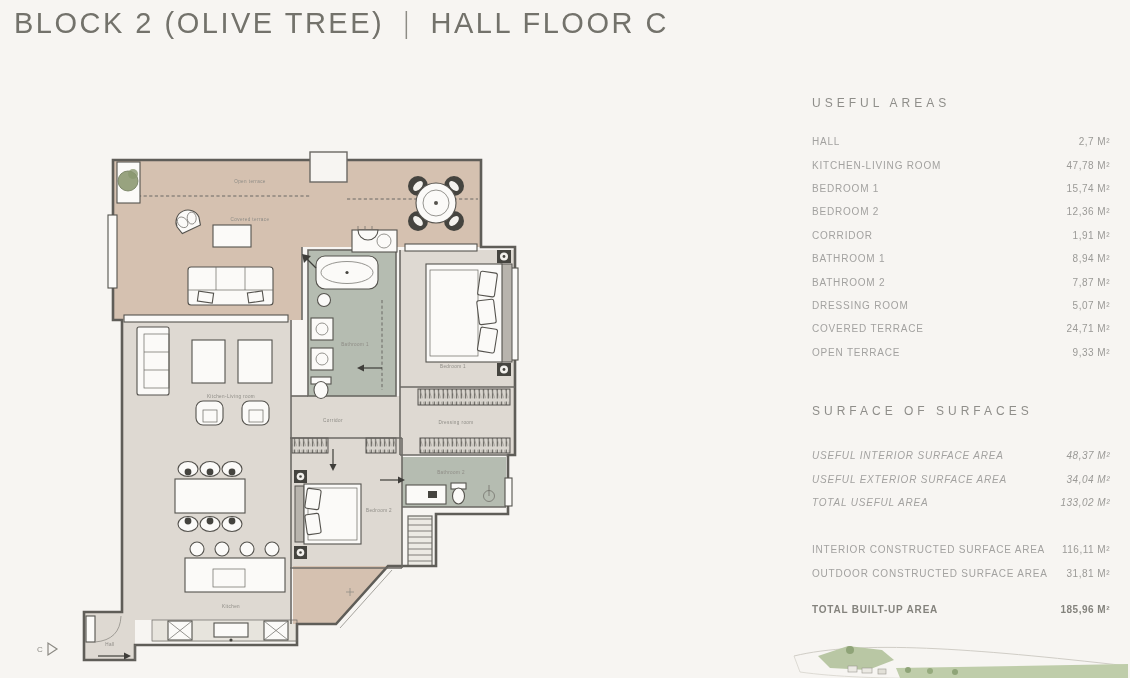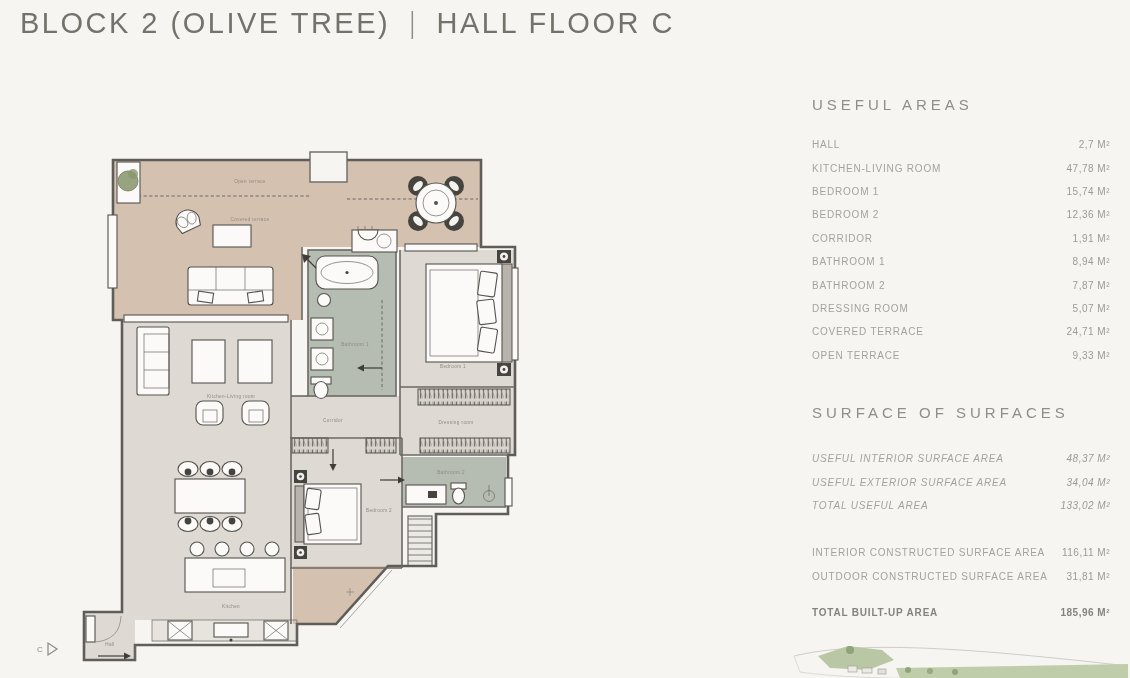--- a/index.html
+++ b/index.html
@@ -3,30 +3,30 @@
 <meta charset="utf-8">
 <style>
   html,body{margin:0;padding:0;}
   body{
     width:1130px;height:678px;position:relative;overflow:hidden;
     background:#f7f5f2;
     font-family:"Liberation Sans",sans-serif;
   }
   
   .title{
-    position:absolute;left:20px;top:2px;height:42px;
+    position:absolute;left:14px;top:2px;height:42px;
     display:flex;align-items:center;gap:18px;
     font-size:29px;letter-spacing:2.5px;color:#73726b;font-weight:400;
     white-space:nowrap;
   }
   .title .sep{font-weight:100;color:#8d8c85;font-size:30px;transform:scaleX(.6);}
   
   .panel{position:absolute;width:298px;color:#a09f9c;}
   .panel h2{
-    margin:0;font-size:15px;font-weight:400;letter-spacing:4px;
+    margin:0;font-size:12px;font-weight:400;letter-spacing:4px;
     color:#8f8e8a;
   }
   .rows{margin-top:20px;}
   .row{
     height:23.4px;display:flex;justify-content:space-between;align-items:center;
     font-size:10px;letter-spacing:.8px;color:#a3a2a0;
   }
   .row .val{color:#9b9a97;letter-spacing:.5px;}
   .rows.gap{margin-top:24px;}
   .row.total{font-weight:bold;color:#84837d;height:26px;margin-top:12px;}

